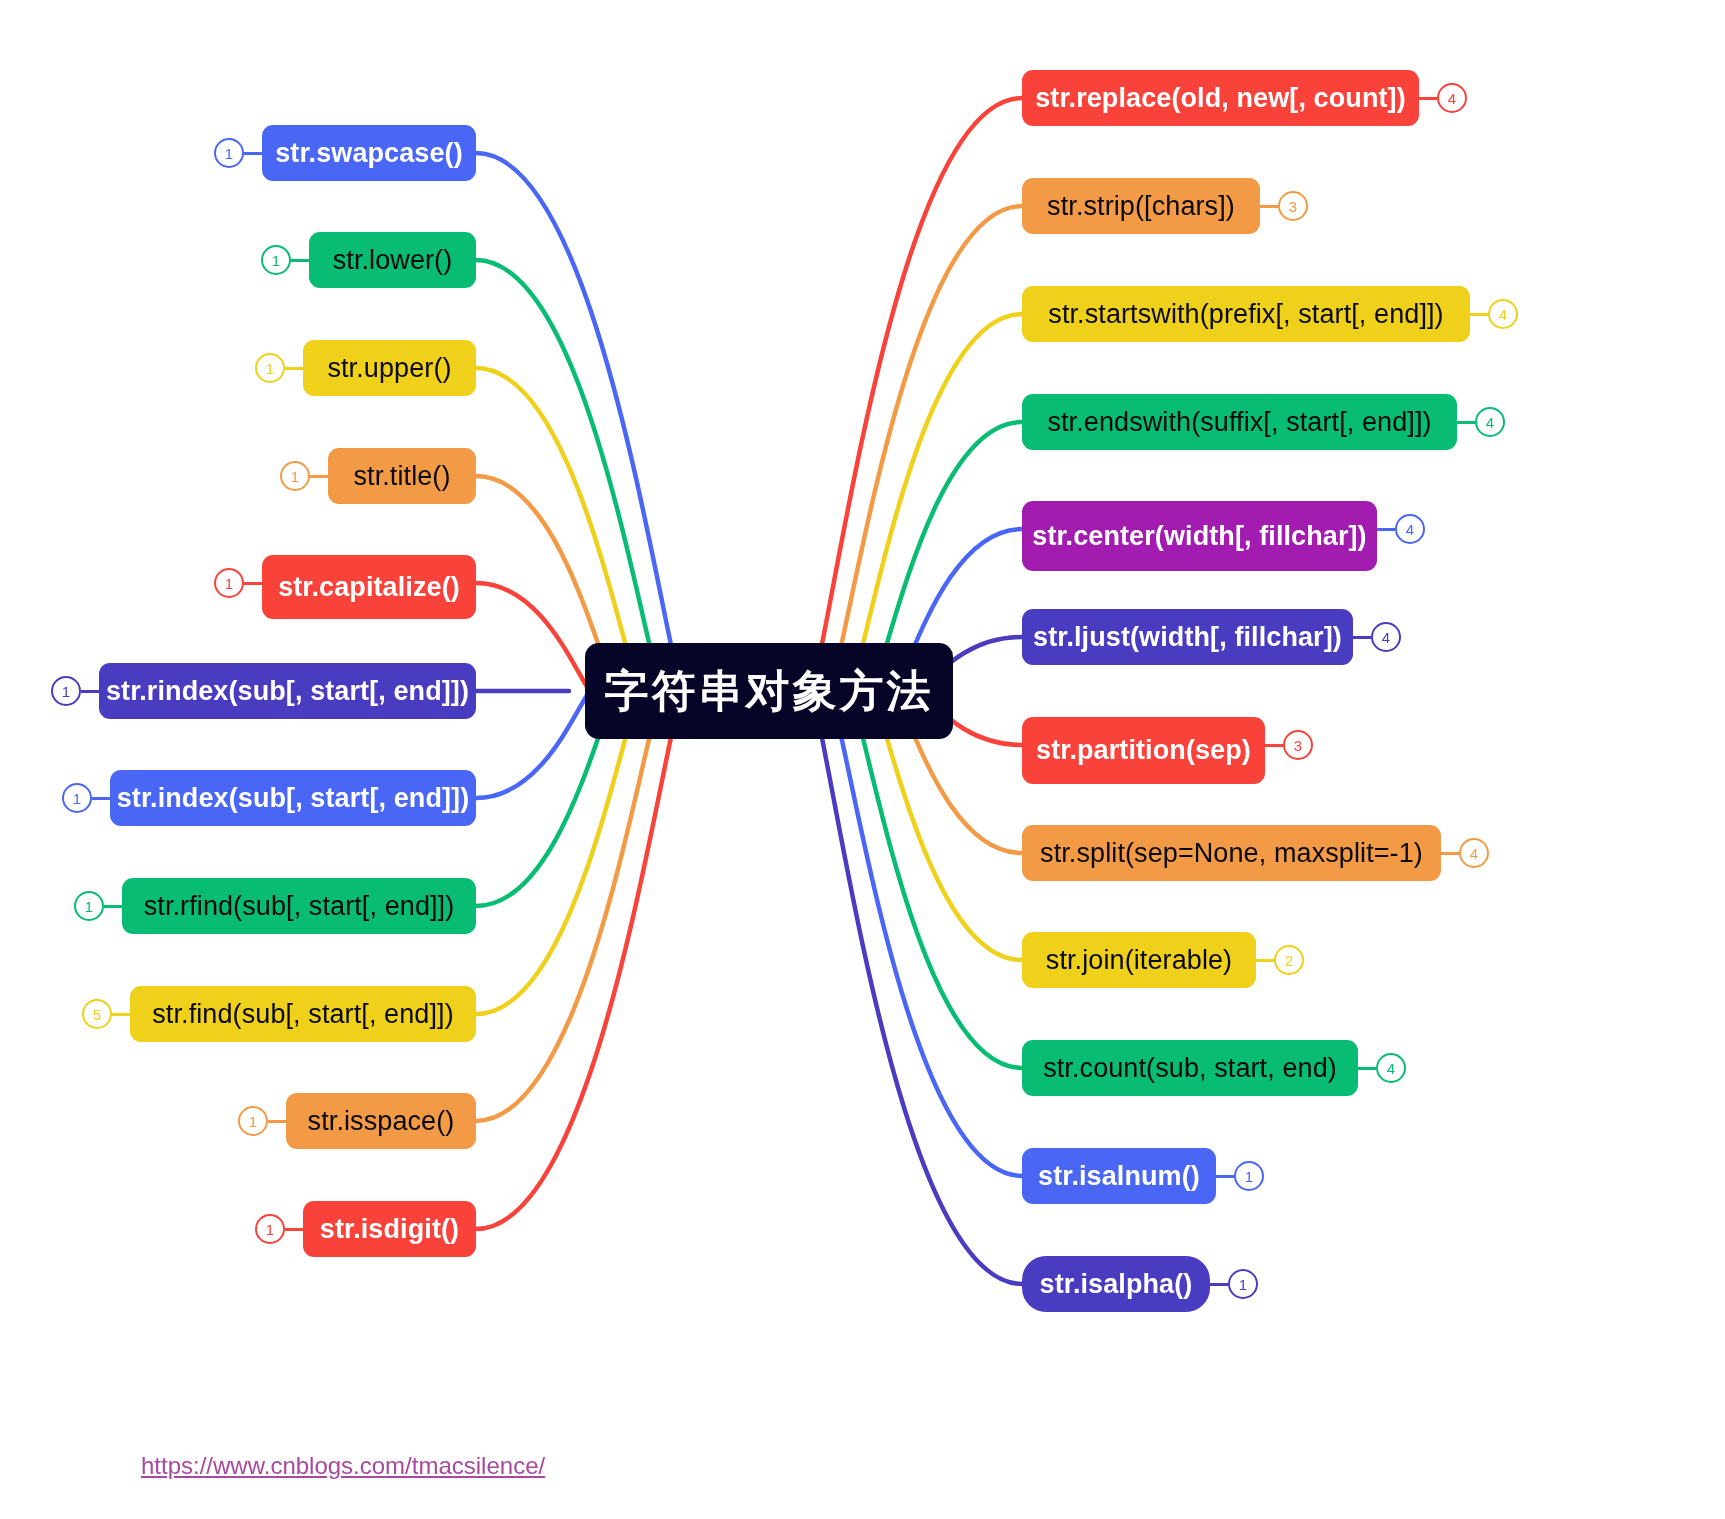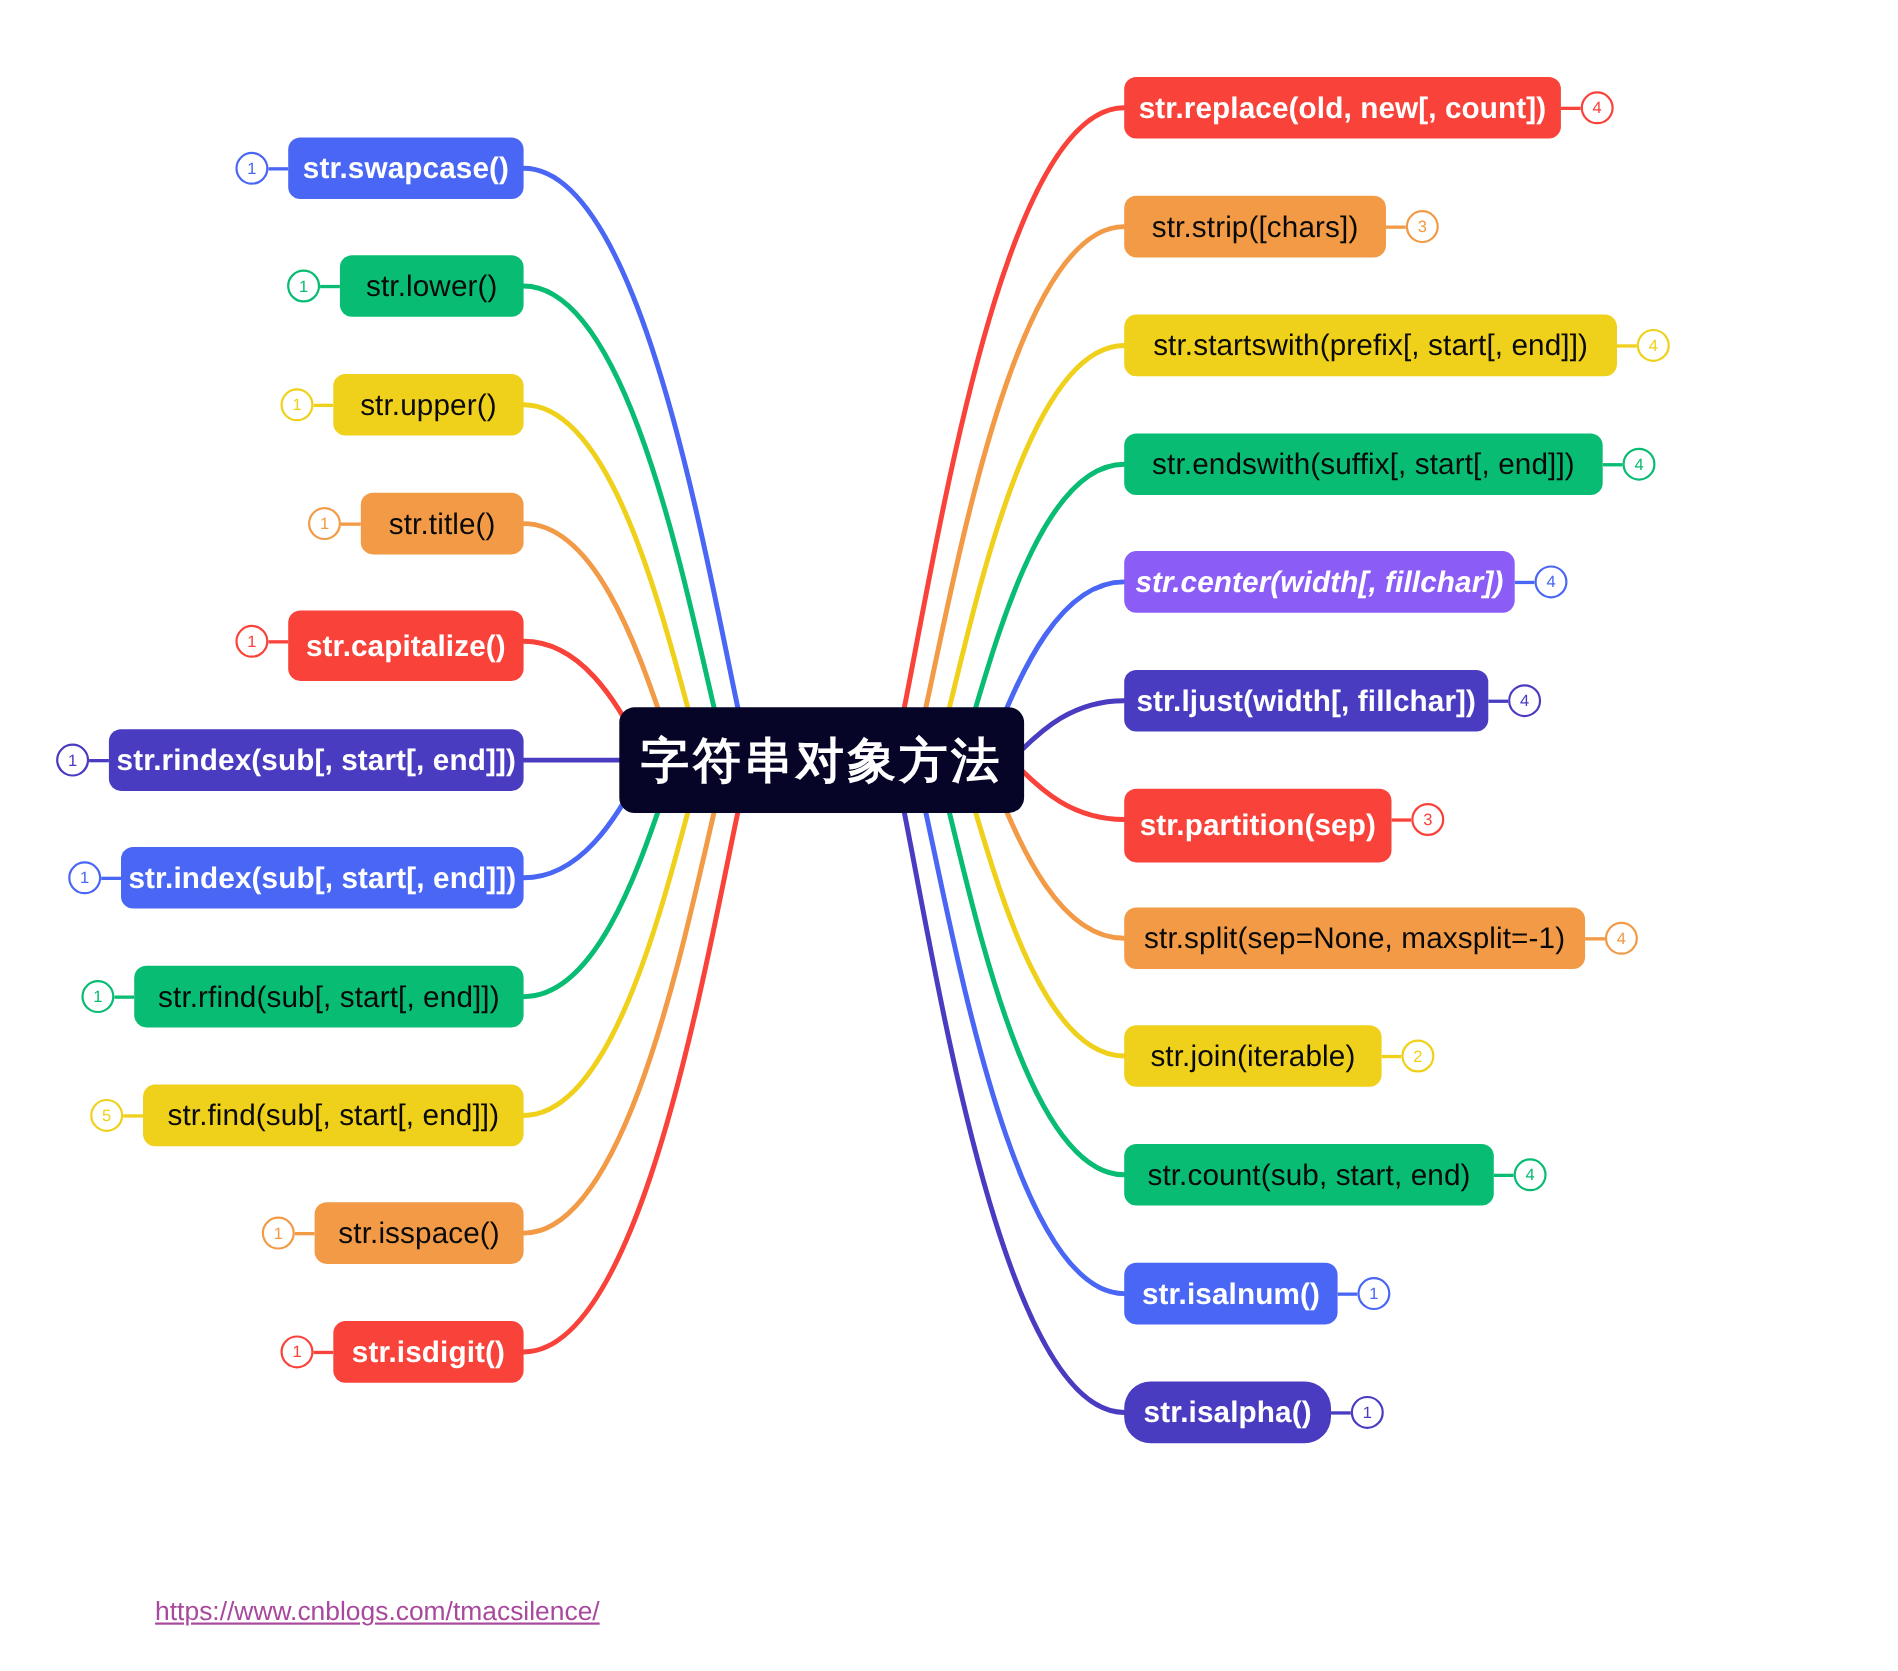--- a/index.html
+++ b/index.html
@@ -104,21 +104,21 @@
       <path d="M 861.4669421487604 709.1818181818181 C 880.7309090909091 709.1818181818181, 922.4695041322315 422, 1022 422" fill="none" stroke="#08BC73" stroke-width="4.5" stroke-linecap="round"></path>
       <path d="M 885.7644628099174 701.9090909090909 C 902.1127272727273 701.9090909090909, 937.5339669421488 529, 1022 529" fill="none" stroke="#4A66F5" stroke-width="4.5" stroke-linecap="round"></path>
       <path d="M 911.5495867768595 694.6363636363636 C 924.8036363636364 694.6363636363636, 953.5207438016529 637, 1022 637" fill="none" stroke="#4A3CC0" stroke-width="4.5" stroke-linecap="round"></path>
       <path d="M 911.5495867768595 687.3636363636364 C 924.8036363636364 687.3636363636364, 953.5207438016529 745, 1022 745" fill="none" stroke="#F8423A" stroke-width="4.5" stroke-linecap="round"></path>
       <path d="M 885.7644628099174 680.0909090909091 C 902.1127272727273 680.0909090909091, 937.5339669421488 853, 1022 853" fill="none" stroke="#F29A45" stroke-width="4.5" stroke-linecap="round"></path>
       <path d="M 861.4669421487604 672.8181818181819 C 880.7309090909091 672.8181818181819, 922.4695041322315 960, 1022 960" fill="none" stroke="#EFD01B" stroke-width="4.5" stroke-linecap="round"></path>
       <path d="M 838.6570247933885 665.5454545454545 C 860.6581818181819 665.5454545454545, 908.3273553719008 1068, 1022 1068" fill="none" stroke="#08BC73" stroke-width="4.5" stroke-linecap="round"></path>
       <path d="M 817.3347107438017 658.2727272727273 C 841.8945454545454 658.2727272727273, 895.1075206611571 1176, 1022 1176" fill="none" stroke="#4A66F5" stroke-width="4.5" stroke-linecap="round"></path>
       <path d="M 797.5 651 C 824.44 651, 882.81 1284, 1022 1284" fill="none" stroke="#4A3CC0" stroke-width="4.5" stroke-linecap="round"></path>
     </svg>
-  <div class="center-node" style="left: 563px; top: 643px; width: 368px; height: 96px; background: rgb(6, 4, 39); color: rgb(255, 255, 255); z-index: 5;">
+  <div class="center-node" style="left: 585px; top: 643px; width: 368px; height: 96px; background: rgb(6, 4, 39); color: rgb(255, 255, 255); z-index: 5;">
     <span class="node-label">字符串对象方法</span>
   </div>
   <a class="footer-link" href="#" style="left: 141px; top: 1452px; color: rgb(168, 73, 157);">https://www.cnblogs.com/tmacsilence/</a>
 <div class="node bold" style="left: 262px; top: 125px; width: 214px; height: 56px; background: rgb(74, 102, 245); color: rgb(255, 255, 255);">
       <span class="node-label">str.swapcase()</span>
     </div>
     <div class="stub" style="background: rgb(74, 102, 245); top: 151.5px; left: 244px; width: 18px;"></div>
     <div class="badge" style="border-color: rgb(74, 102, 245); color: rgb(74, 102, 245); top: 138px; left: 214px;">
       <span>1</span>
     </div>
@@ -213,21 +213,21 @@
     <div class="badge" style="border-color: rgb(239, 208, 27); color: rgb(239, 208, 27); top: 299px; left: 1488px;">
       <span>4</span>
     </div>
     <div class="node plain" style="left: 1022px; top: 394px; width: 435px; height: 56px; background: rgb(8, 188, 115); color: rgb(10, 10, 10);">
       <span class="node-label">str.endswith(suffix[, start[, end]])</span>
     </div>
     <div class="stub" style="background: rgb(8, 188, 115); top: 420.5px; left: 1457px; width: 18px;"></div>
     <div class="badge" style="border-color: rgb(8, 188, 115); color: rgb(8, 188, 115); top: 407px; left: 1475px;">
       <span>4</span>
     </div>
-    <div class="node bold" style="left: 1022px; top: 501px; width: 355px; height: 56px; background: #8b5cf6; color: rgb(255, 255, 255); font-style: italic;">
+    <div class="node bold" style="left: 1022px; top: 501px; width: 355px; height: 70px; background: #a21caf; color: rgb(255, 255, 255);">
       <span class="node-label">str.center(width[, fillchar])</span>
     </div>
     <div class="stub" style="background: rgb(74, 102, 245); top: 527.5px; left: 1377px; width: 18px;"></div>
     <div class="badge" style="border-color: rgb(74, 102, 245); color: rgb(74, 102, 245); top: 514px; left: 1395px;">
       <span>4</span>
     </div>
     <div class="node bold" style="left: 1022px; top: 609px; width: 331px; height: 56px; background: rgb(74, 60, 192); color: rgb(255, 255, 255);">
       <span class="node-label">str.ljust(width[, fillchar])</span>
     </div>
     <div class="stub" style="background: rgb(74, 60, 192); top: 635.5px; left: 1353px; width: 18px;"></div>

